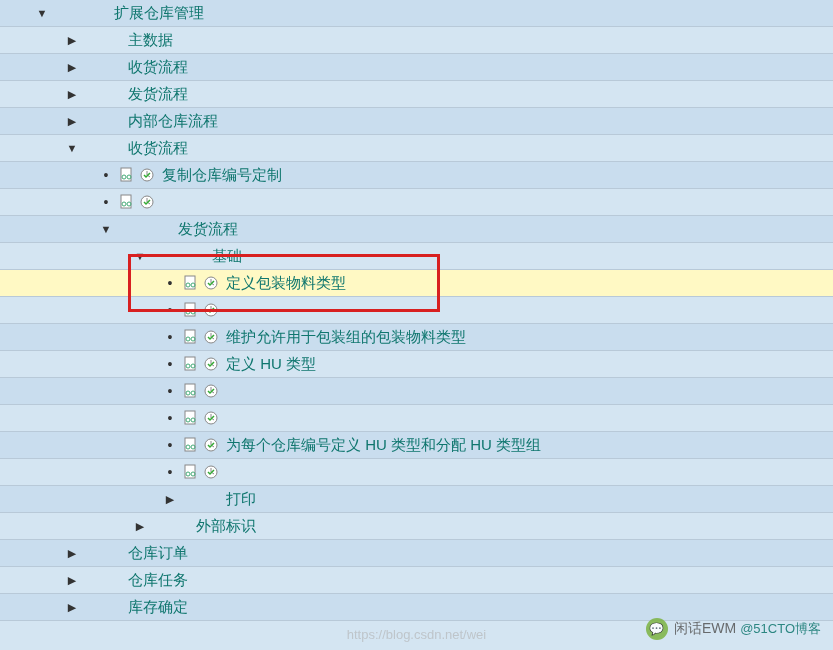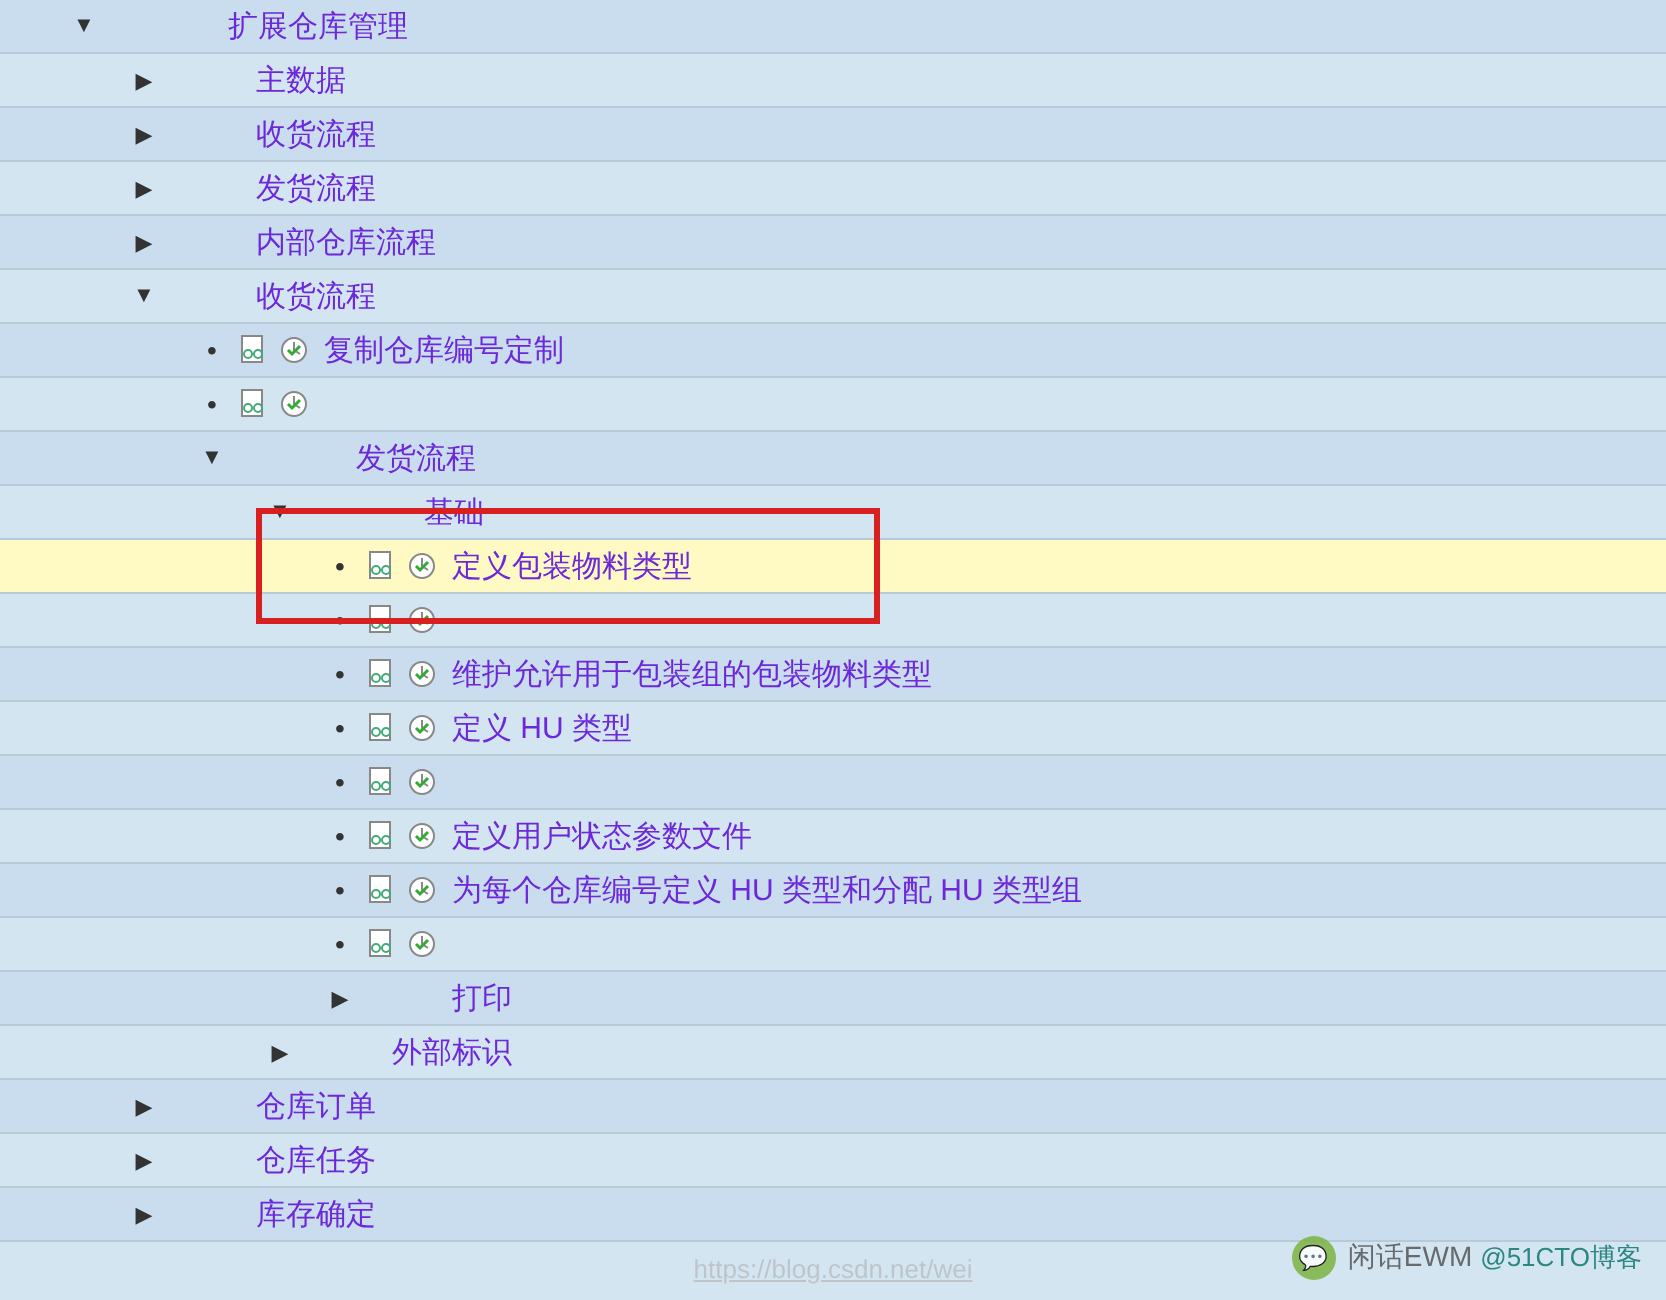--- a/index.html
+++ b/index.html
@@ -48,21 +48,21 @@
       flex-shrink: 0;
     }
     .ic {
       width: 18px;
       height: 18px;
       display: inline-flex;
       align-items: center;
       justify-content: center;
       flex-shrink: 0;
     }
-    .label { color: #6d28d9; }
+    .label { color: #0f766e; }
     .highlight-box {
       position: absolute;
       border: 3px solid #d82020;
       pointer-events: none;
       left: 128px;
       top: 254px;
       width: 312px;
       height: 58px;
     }
     .wm-right {
@@ -88,21 +88,20 @@
       font-size: 12px;
     }
     .wm-center {
       position: absolute;
       bottom: 8px;
       left: 50%;
       transform: translateX(-50%);
       color: #b0b0b0;
       font-size: 13px;
       opacity: 0.6;
-      text-decoration: underline;
     }
   </style>
 </head>
 <body>
 
 <div class="tree">
 
   <div class="row alt">
     <span class="indent" style="width:30px"></span>
     <span class="arrow">▼</span>
@@ -311,21 +310,20 @@
           </svg>
         </span>
       <span class="ic">
           <svg width="16" height="16" viewBox="0 0 16 16">
             <circle cx="8" cy="8" r="6" fill="#fff" stroke="#888"></circle>
             <path d="M8 4v4l3 2" stroke="#888" fill="none"></path>
             <path d="M5 8l2 2 4-4" stroke="#3a3" fill="none" stroke-width="1.5"></path>
           </svg>
         </span>
     </span>
-    <span class="label">定义用户状态参数文件</span>
   </div>
   <div class="row alt">
     <span class="indent" style="width:158px"></span>
     <span class="bullet">•</span>
     <span class="icons">
       <span class="ic">
           <svg width="16" height="16" viewBox="0 0 16 16">
             <rect x="2" y="1" width="10" height="13" fill="#fff" stroke="#888"></rect>
             <circle cx="5" cy="10" r="2" fill="none" stroke="#4a7"></circle>
             <circle cx="10" cy="10" r="2" fill="none" stroke="#4a7"></circle>

